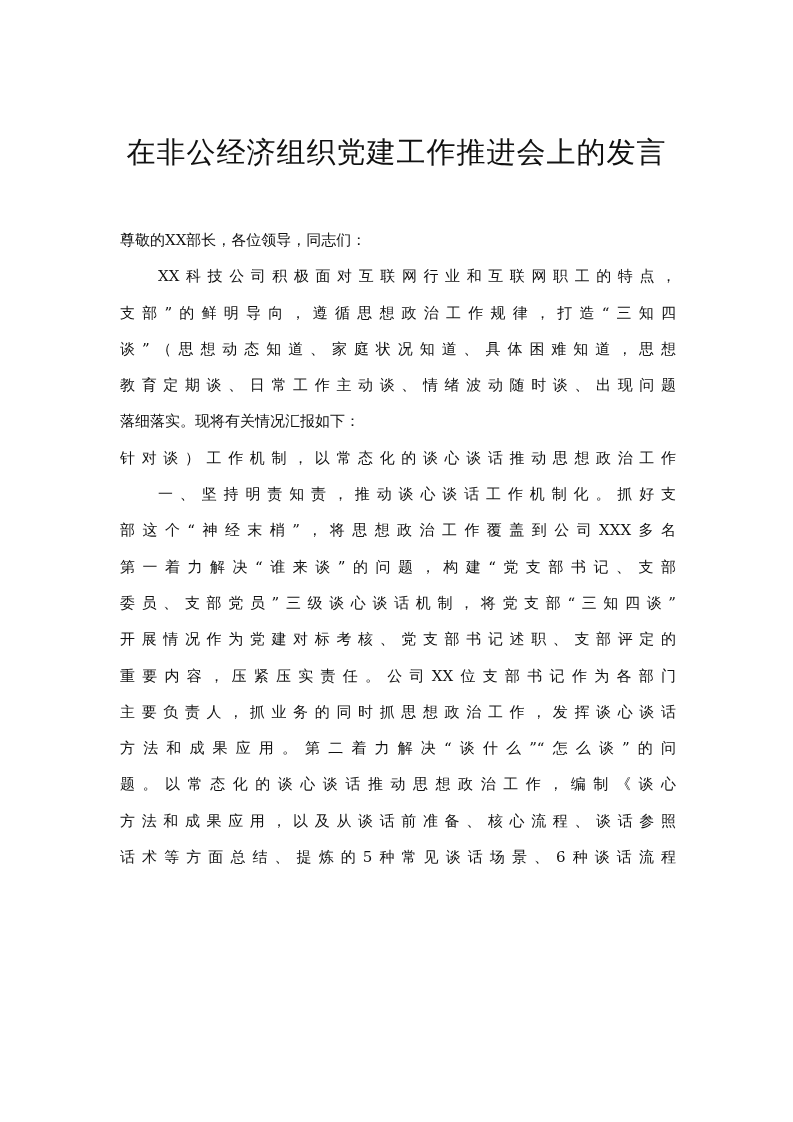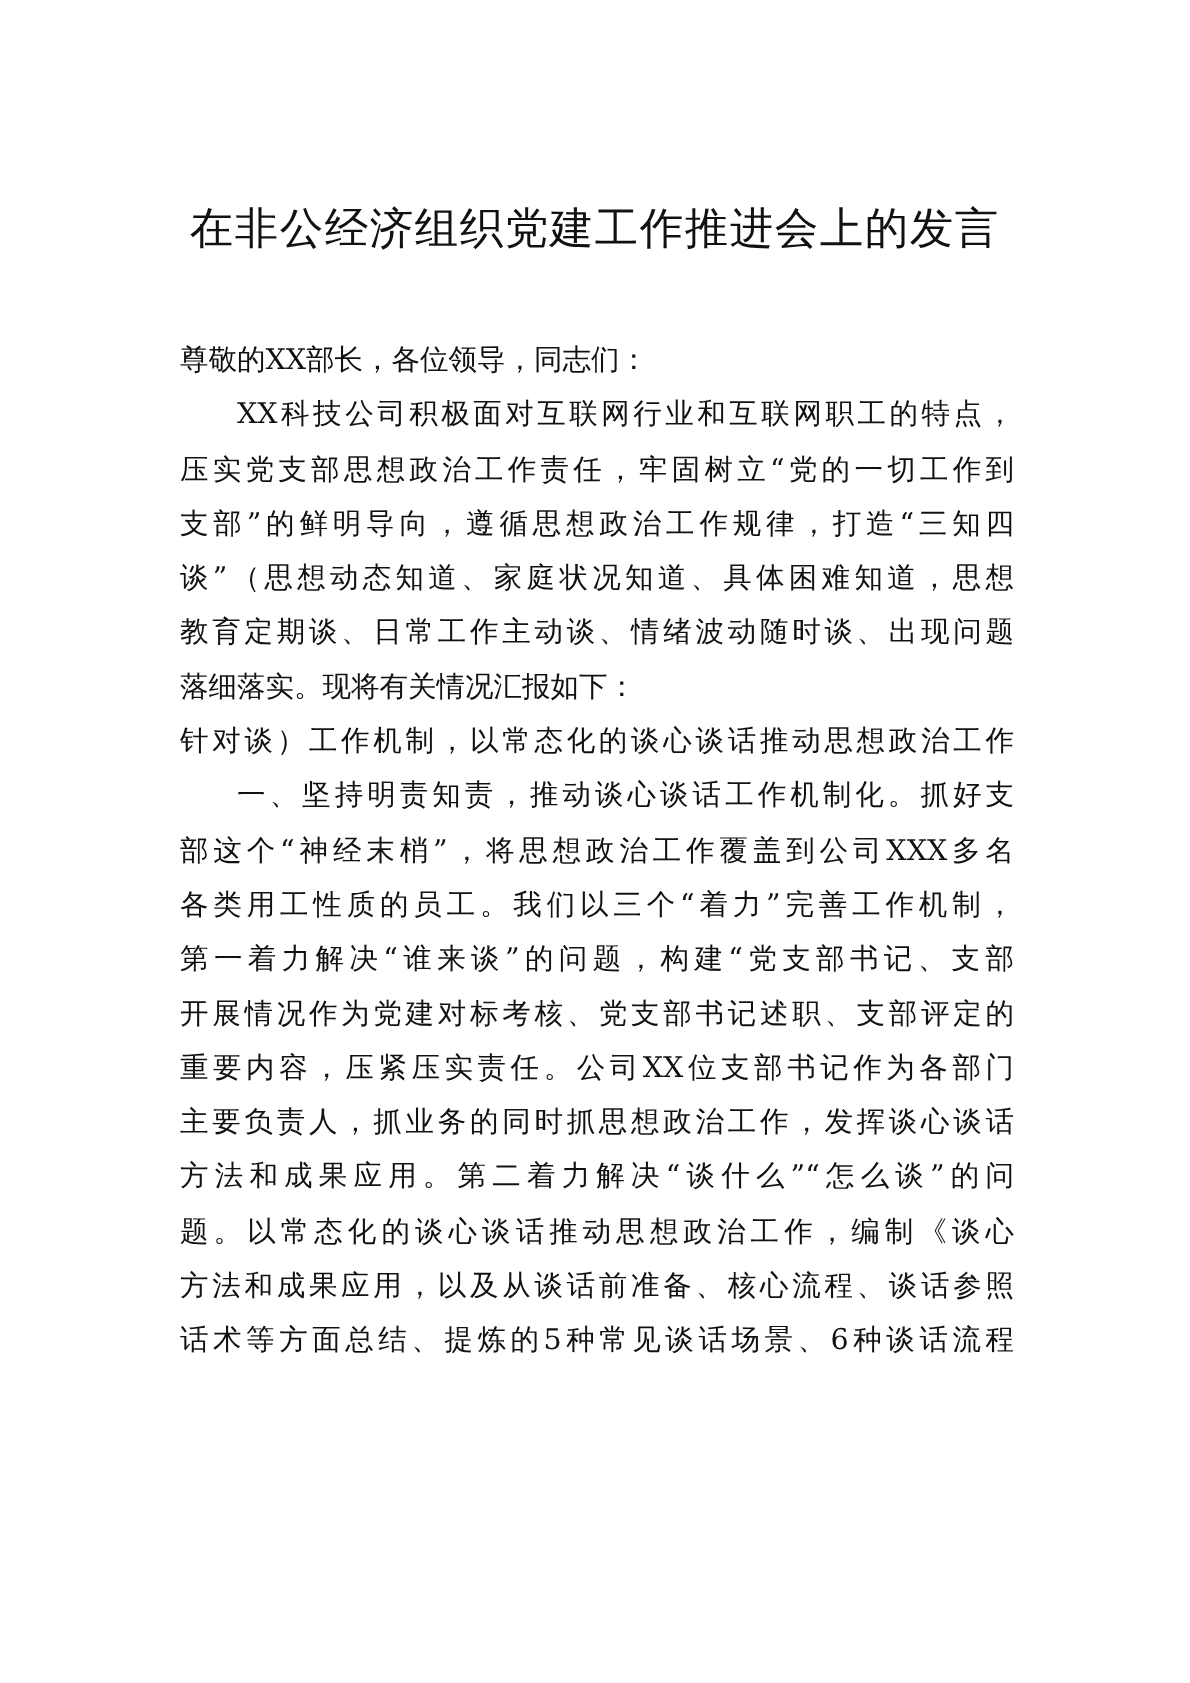--- a/index.html
+++ b/index.html
@@ -6,51 +6,50 @@
   body { width: 793px; height: 1122px; position: relative; overflow: hidden; }
   .page { position: absolute; left: 0; top: 0; width: 793px; height: 1122px; background: #fff; }
   .title {
     position: absolute; left: 0; top: 133px; width: 793px; text-align: center;
     font-family: "DejaVu Serif", "Liberation Serif", serif;
     font-size: 29px; color: #111; letter-spacing: 1px; margin: 0; font-weight: normal;
   }
   .body {
     position: absolute; left: 120px; top: 222px; width: 556px;
     font-family: "DejaVu Serif", "Liberation Serif", serif;
-    font-size: 19px; color: #111;
+    font-size: 15px; color: #111;
   }
   .line {
     height: 36.3px; line-height: 36.3px; white-space: nowrap;
     text-align: justify; text-align-last: justify; display: block;
   }
   .line.last { text-align-last: left; }
   .line.indent { padding-left: 38px; }
   .bold { font-family: "DejaVu Sans", "Liberation Sans", sans-serif; font-weight: normal; }
 </style>
 </head>
 <body>
 
 <div class="page">
   <h1 class="title">在非公经济组织党建工作推进会上的发言</h1>
 
   <div class="body">
     <span class="line last">尊敬的XX部长，各位领导，同志们：</span>
 
     <span class="line indent">XX科技公司积极面对互联网行业和互联网职工的特点，</span>
-    <span class="line">压实党支部思想政治工作责任，牢固树立“党的一切工作到</span>
     <span class="line">支部”的鲜明导向，遵循思想政治工作规律，打造“三知四</span>
     <span class="line">谈”（思想动态知道、家庭状况知道、具体困难知道，思想</span>
     <span class="line">教育定期谈、日常工作主动谈、情绪波动随时谈、出现问题</span>
     <span class="line last">落细落实。现将有关情况汇报如下：</span>
     <span class="line">针对谈）工作机制，以常态化的谈心谈话推动思想政治工作</span>
 
     <span class="line indent"><span class="bold">一、坚持明责知责，推动谈心谈话工作机制化。</span><span>抓好支</span></span>
     <span class="line">部这个“神经末梢”，将思想政治工作覆盖到公司XXX多名</span>
-    <span class="line">各类用工性质的员工。我们以三个“着力”完善工作机制，</span>
     <span class="line">第一着力解决“谁来谈”的问题，构建“党支部书记、支部</span>
+    <span class="line">委员、支部党员”三级谈心谈话机制，将党支部“三知四谈”</span>
     <span class="line">开展情况作为党建对标考核、党支部书记述职、支部评定的</span>
     <span class="line">重要内容，压紧压实责任。公司XX位支部书记作为各部门</span>
     <span class="line">主要负责人，抓业务的同时抓思想政治工作，发挥谈心谈话</span>
     <span class="line">方法和成果应用。第二着力解决“谈什么”“怎么谈”的问</span>
     <span class="line">题。以常态化的谈心谈话推动思想政治工作，编制《谈心</span>
     <span class="line">方法和成果应用，以及从谈话前准备、核心流程、谈话参照</span>
     <span class="line">话术等方面总结、提炼的5种常见谈话场景、6种谈话流程</span>
   </div>
 </div>
 

